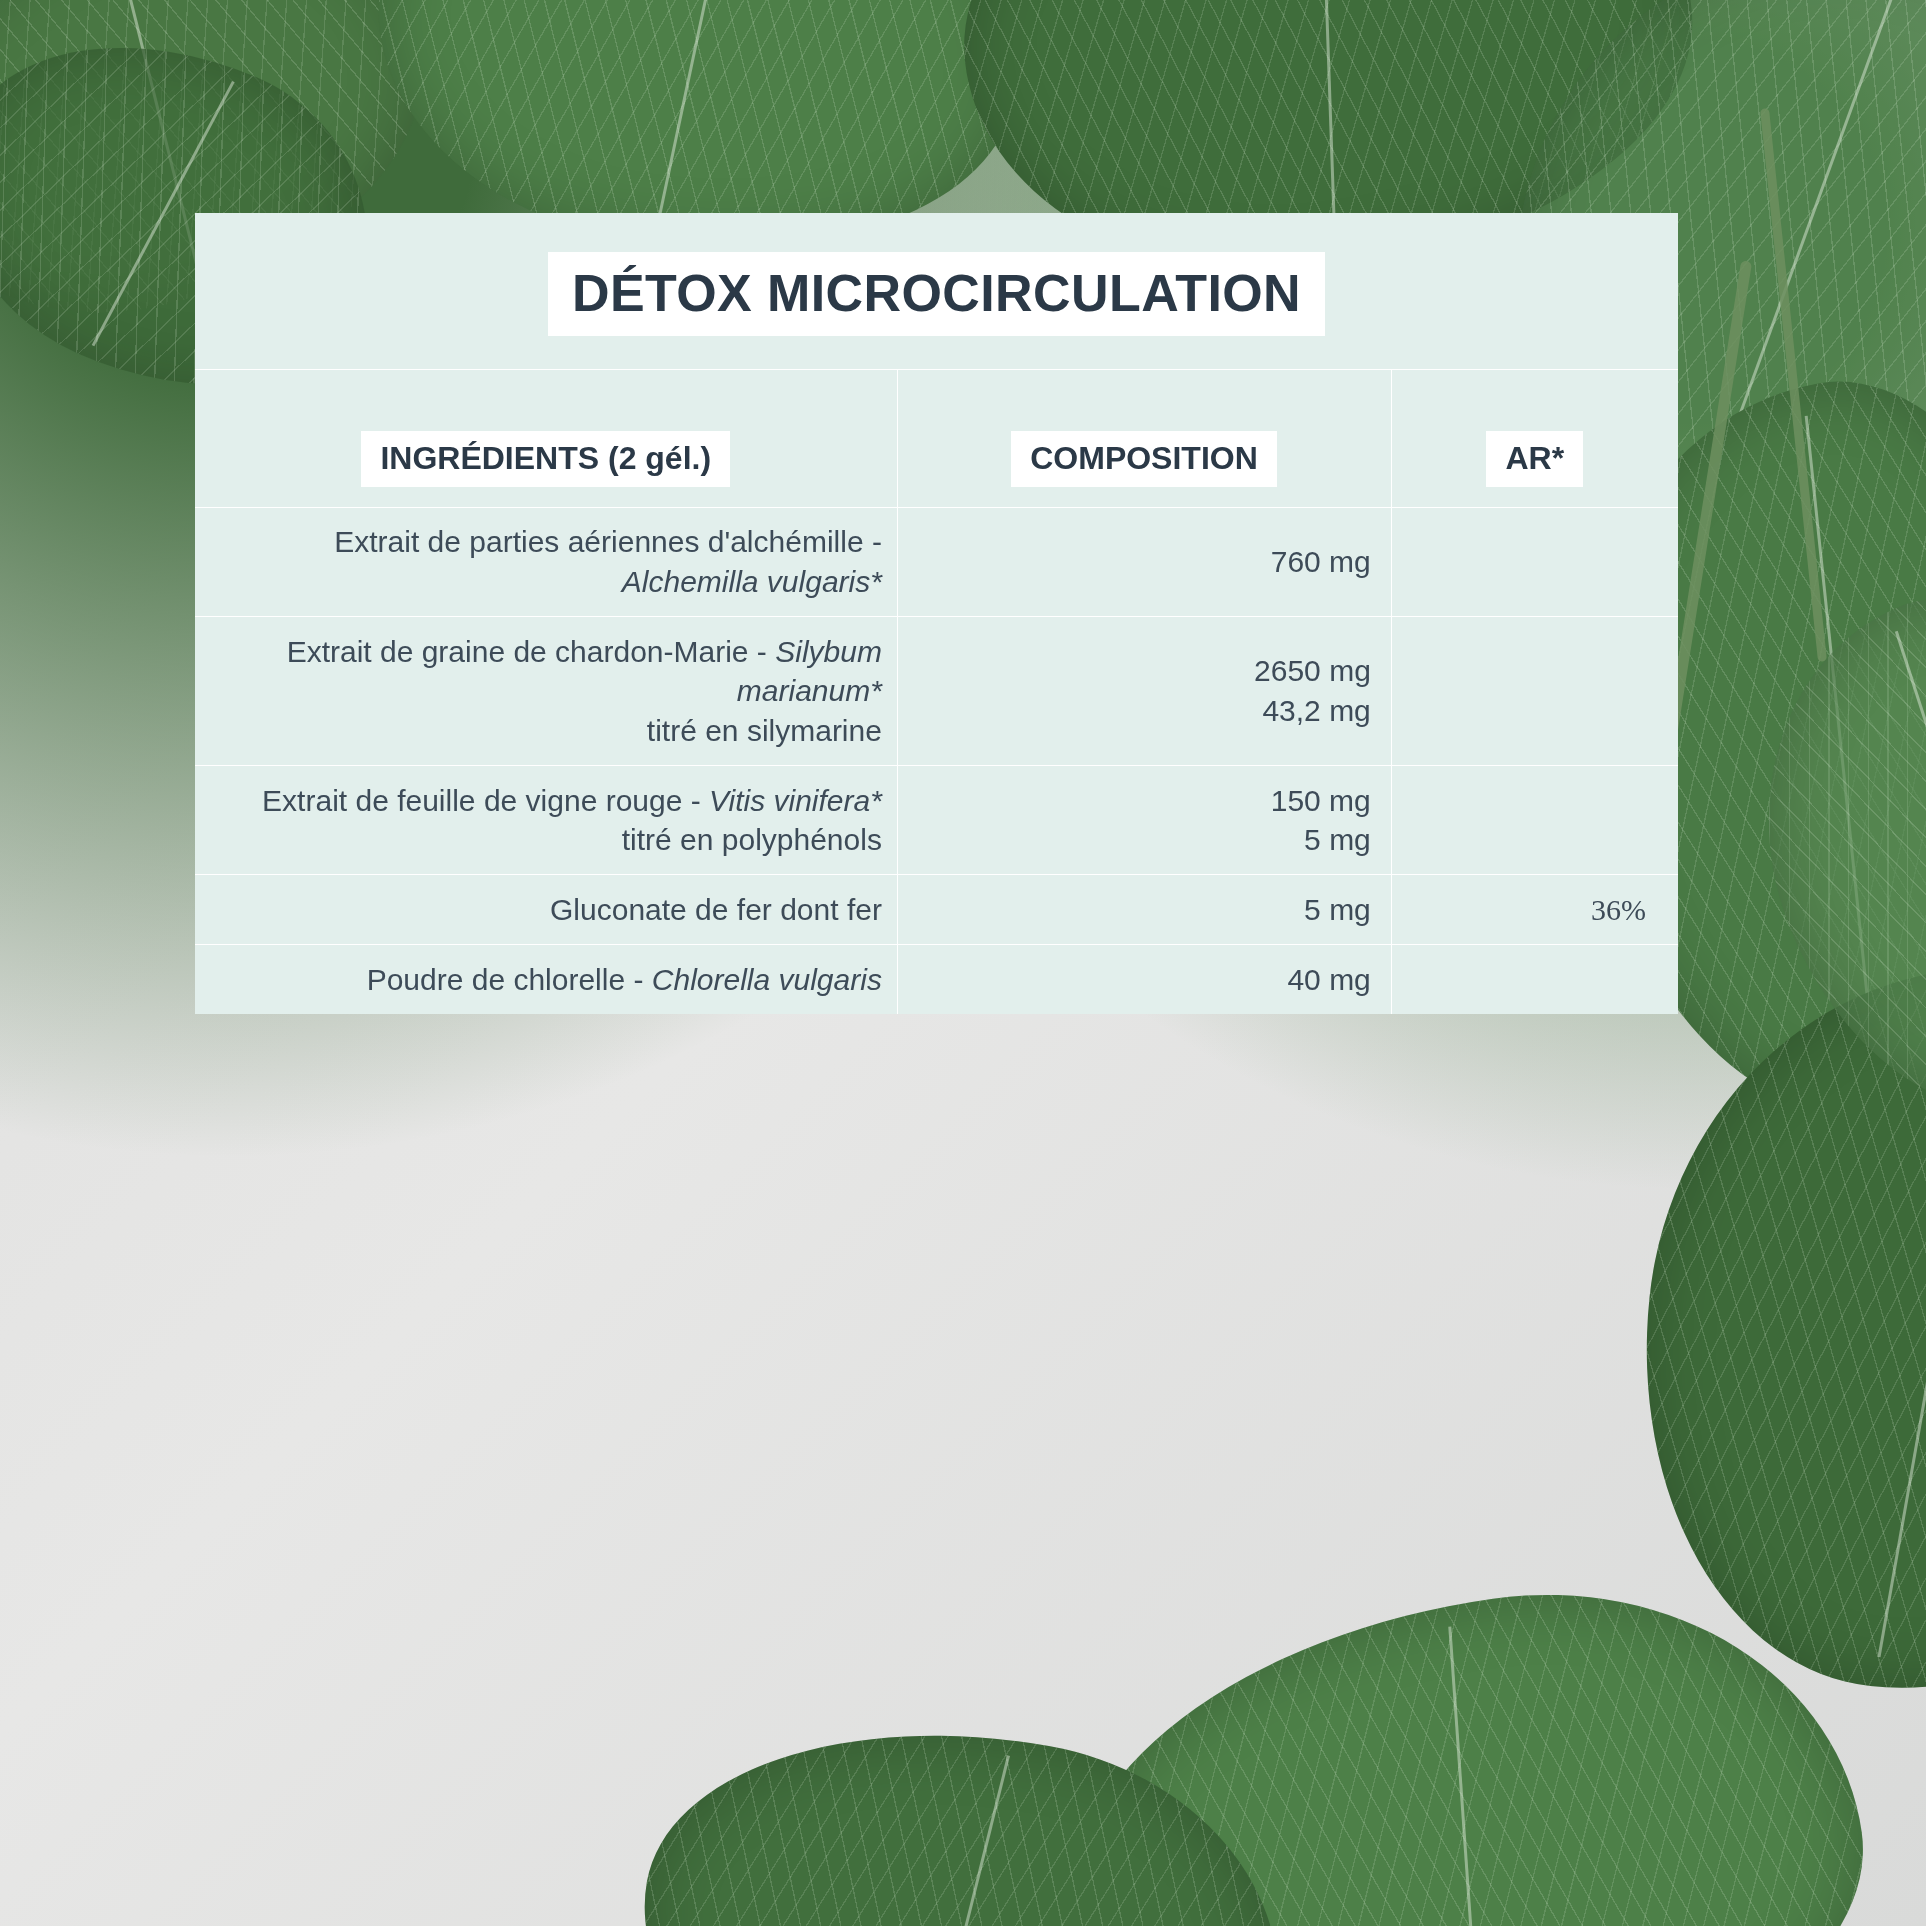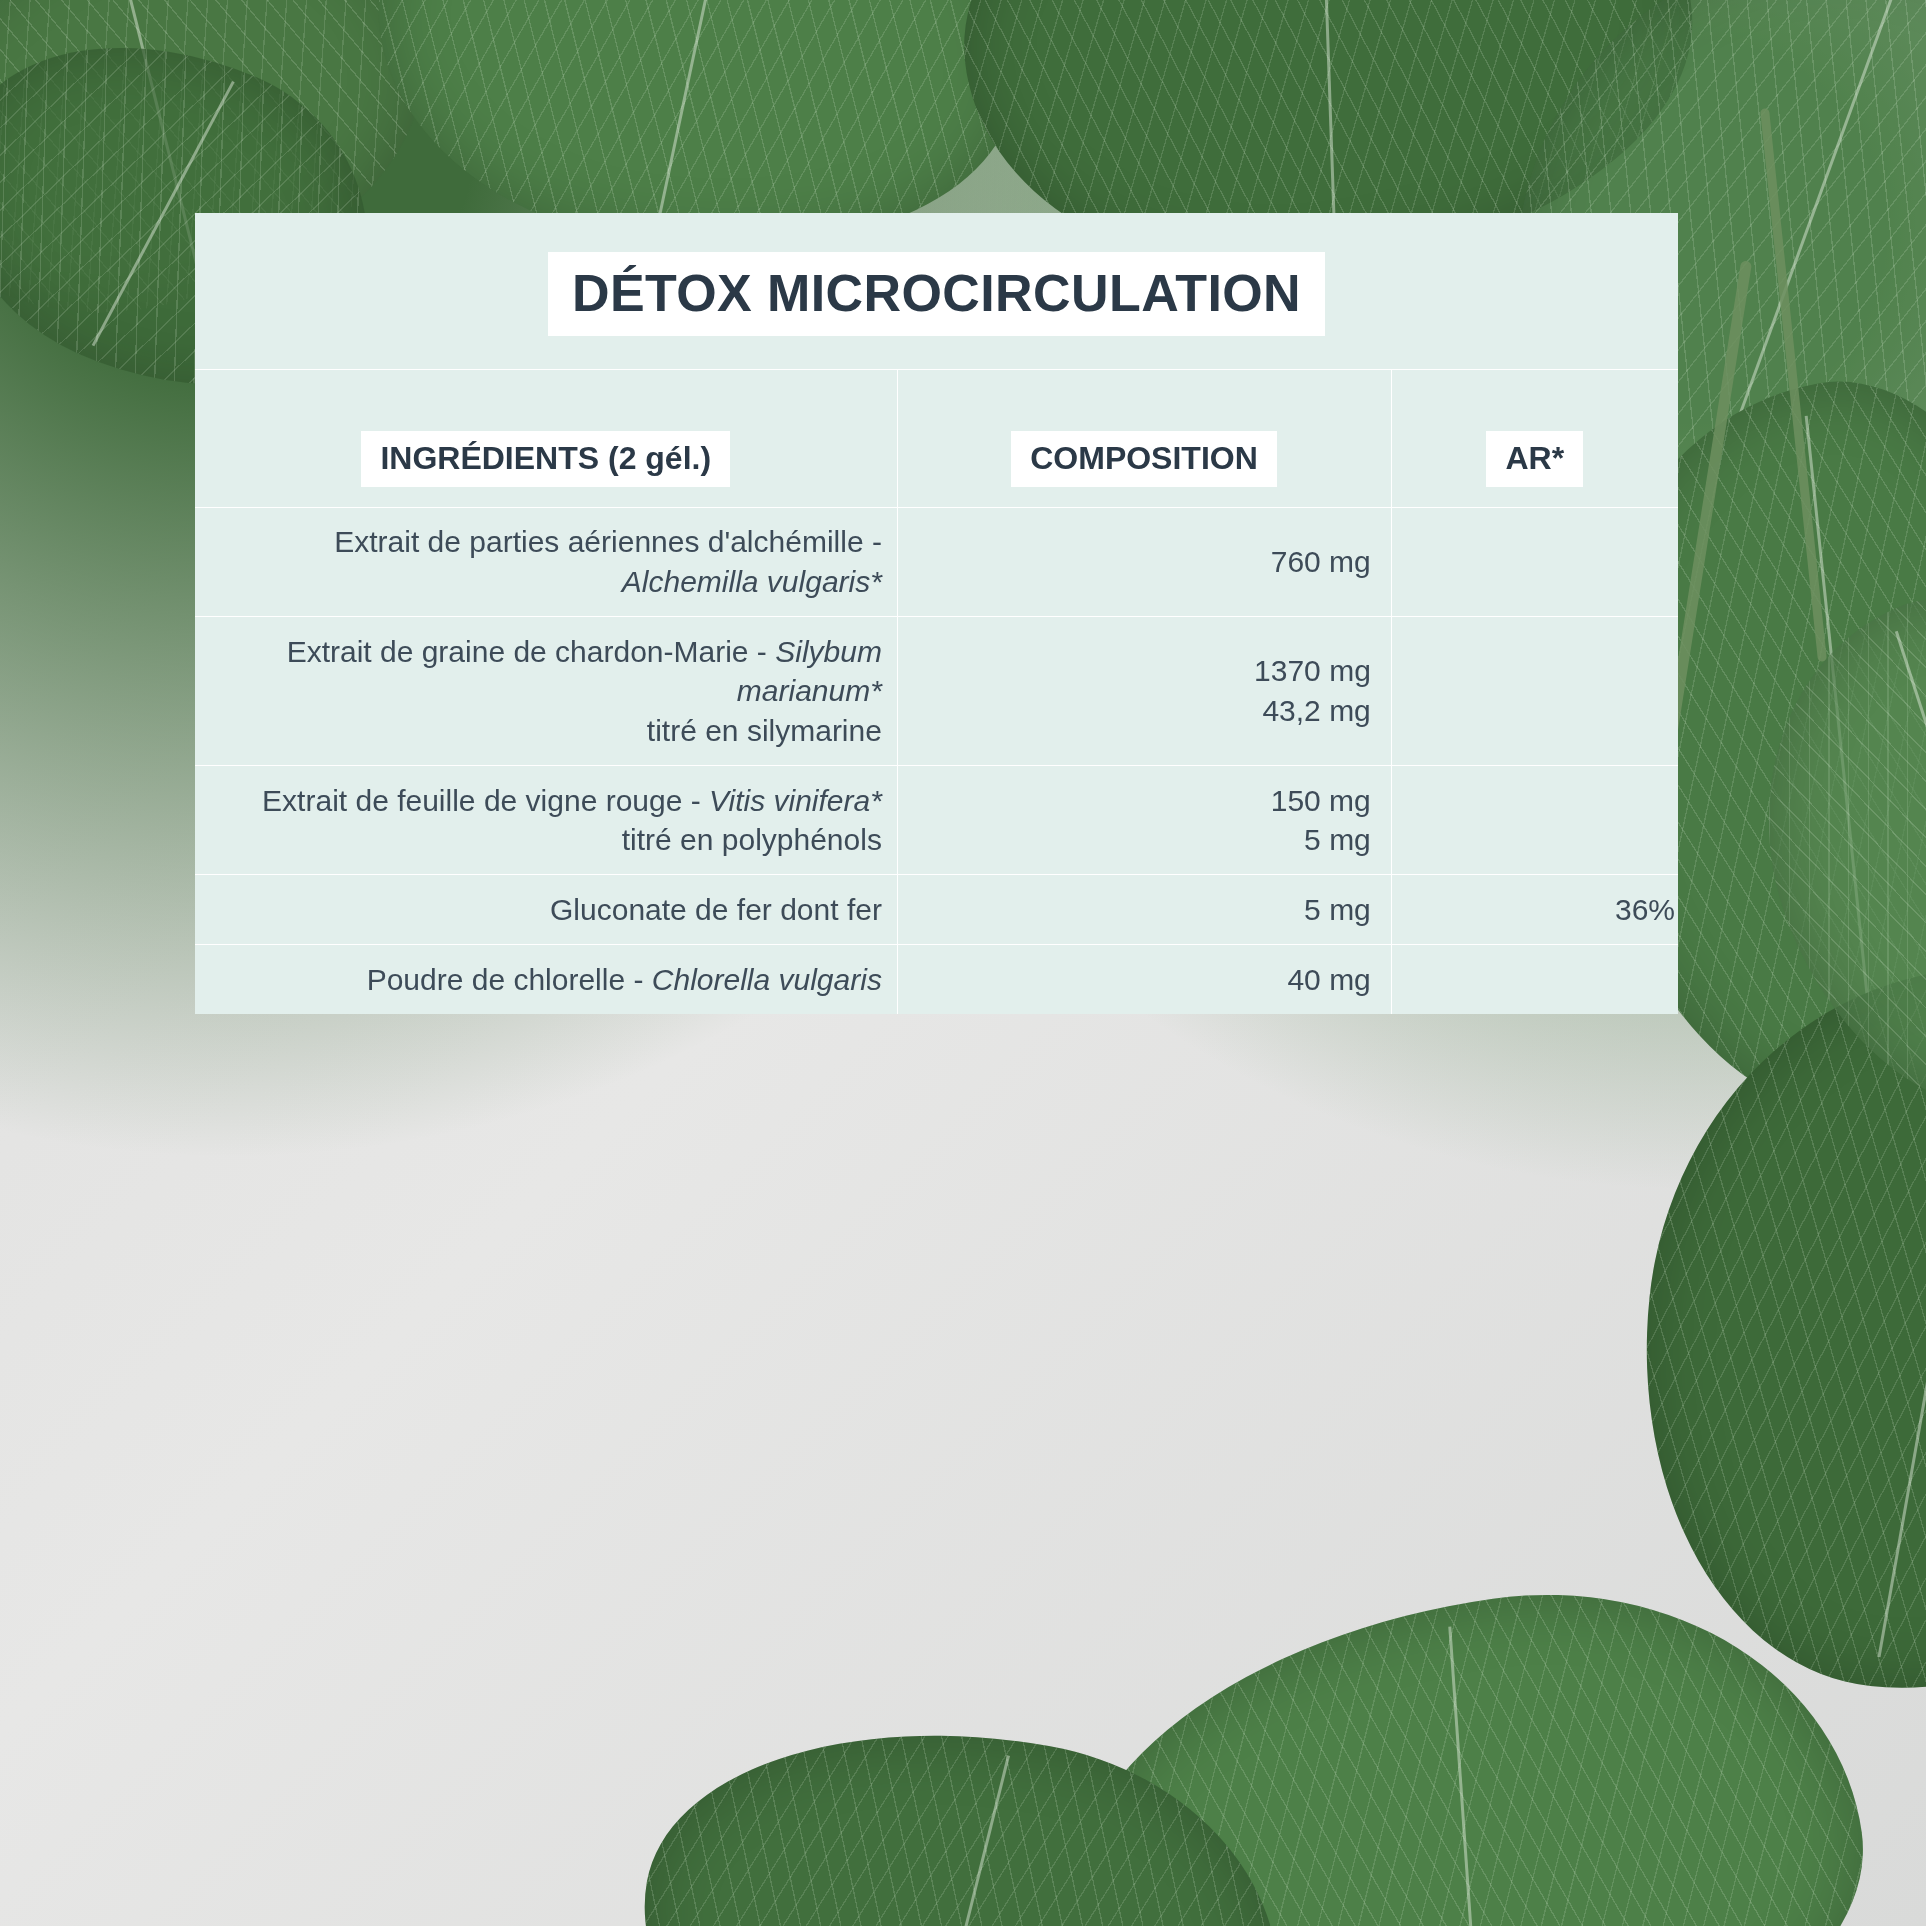--- a/index.html
+++ b/index.html
@@ -134,22 +134,23 @@
   .cell-ing {
     padding-right: 14.6px;
     text-align: right;
   }
   .cell-comp {
     padding-right: 19.7px;
     text-align: right;
     white-space: pre-line;
   }
   .cell-ar {
-    padding-right: 3px;
+    padding-right: 32px;
     text-align: right;
+    font-family: Liberation Serif, serif;
   }
   .it { font-style: italic; }
 </style>
 </head>
 <body>
 
 <div id="bg">
   <div class="leaf l1"></div>
   <div class="leaf l2"></div>
   <div class="leaf l3"></div>
@@ -198,21 +199,21 @@
         <td class="cell-comp">760 mg</td>
         <td class="cell-ar"></td>
       </tr>
 
 
       <tr>
         <td class="cell-ing">
           <span>Extrait de graine de chardon-Marie - </span><span class="it">Silybum marianum*</span><br>
           <span>titré en silymarine</span>
         </td>
-        <td class="cell-comp">1370 mg
+        <td class="cell-comp">2650 mg
 43,2 mg</td>
         <td class="cell-ar"></td>
       </tr>
 
       <tr>
         <td class="cell-ing">
           <span>Extrait de feuille de vigne rouge - </span><span class="it">Vitis vinifera*</span><br>
           <span>titré en polyphénols</span>
         </td>
         <td class="cell-comp">150 mg

